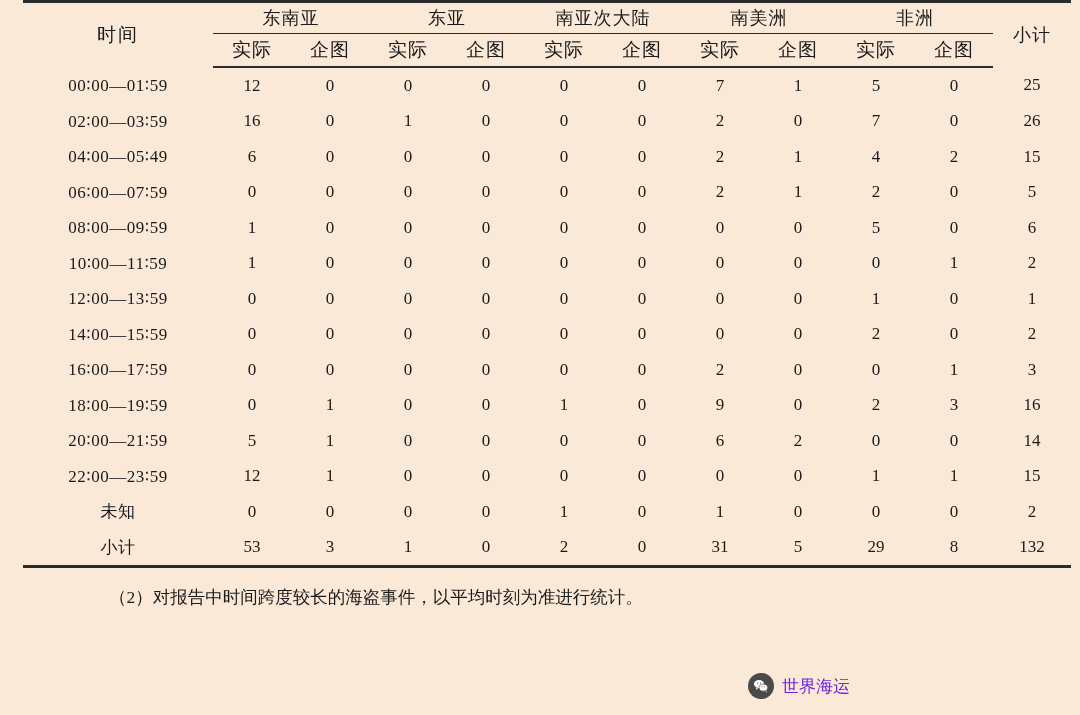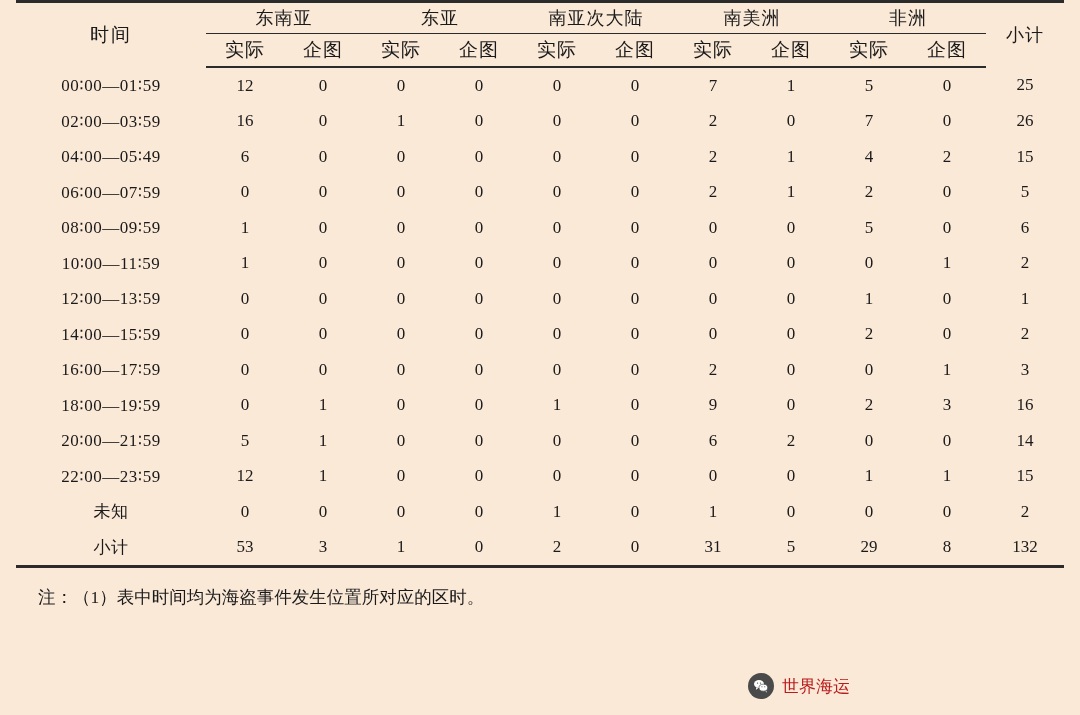--- a/index.html
+++ b/index.html
@@ -12,21 +12,21 @@
     background: #fbe9d8;
     font-family: "Liberation Serif", "DejaVu Serif", serif;
     color: #1a1a1a;
     overflow: hidden;
   }
   .page {
     position: relative;
     width: 872px;
     height: 715px;
     box-sizing: border-box;
-    padding: 0 16px;
+    padding: 0 23px;
   }
   table.data {
     width: 1048px;
     border-collapse: collapse;
     table-layout: fixed;
     font-size: 17px;
   }
   table.data th, table.data td {
     padding: 0;
     text-align: center;
@@ -93,21 +93,21 @@
   .note-indent {
     padding-left: 64px;
   }
   .wm {
     position: absolute;
     right: 22px;
     bottom: 16px;
     display: flex;
     align-items: center;
     gap: 8px;
-    color: #b91c1c;
+    color: #6d28d9;
     font-size: 17px;
     font-family: "Liberation Sans", sans-serif;
   }
   .wm-logo {
     width: 26px;
     height: 26px;
     border-radius: 50%;
     background: #4a4a4a;
     display: inline-flex;
     align-items: center;
@@ -352,22 +352,22 @@
         <td>31</td>
         <td>5</td>
         <td>29</td>
         <td>8</td>
         <td>132</td>
       </tr>
     </tbody>
   </table>
 
   <div class="notes">
-    <div class="note-line">
-      <span>注：</span><span>（1）表中时间均为海盗事件发生位置所对应的区时。</span>
+    <div class="note-line note-indent">
+      <span>（2）对报告中时间跨度较长的海盗事件，以平均时刻为准进行统计。</span>
     </div>
   </div>
 
   <div class="wm">
     <span class="wm-logo">
       <svg width="16" height="16" viewBox="0 0 24 24" aria-hidden="true">
         <ellipse cx="9" cy="9" rx="7.5" ry="6" fill="#ffffff"></ellipse>
         <polygon points="5,14 4.4,17.6 7.6,15.6" fill="#ffffff"></polygon>
         <ellipse cx="15.5" cy="14.5" rx="6.5" ry="5.2" fill="#ffffff" stroke="#4a4a4a" stroke-width="1"></ellipse>
         <polygon points="20.5,19 21.2,22 18.2,20.4" fill="#ffffff" stroke="#4a4a4a" stroke-width="0.6"></polygon>

